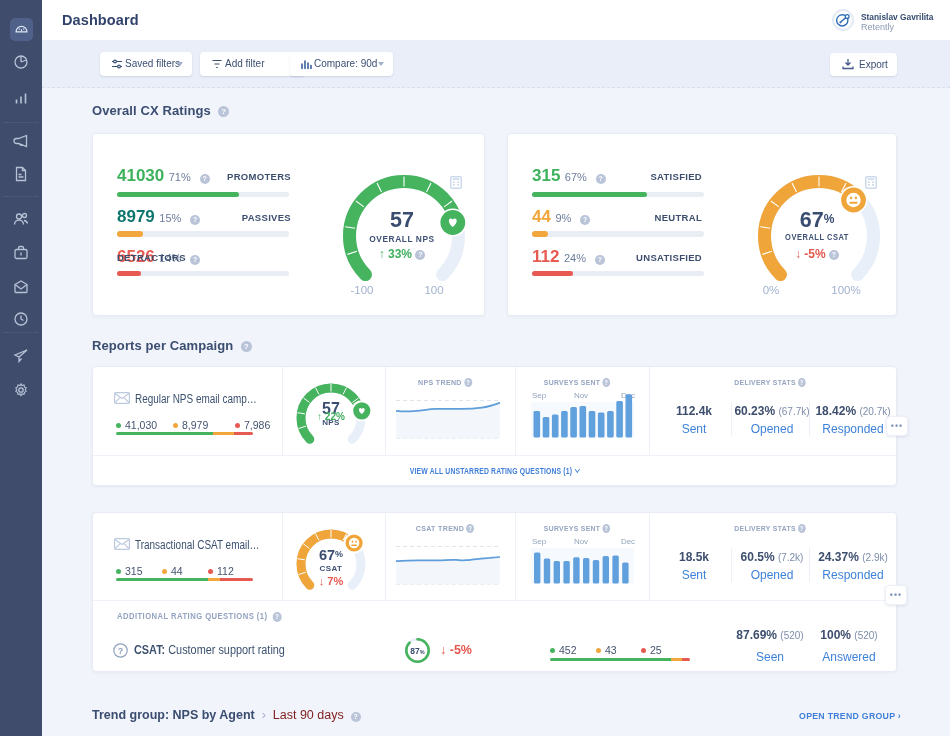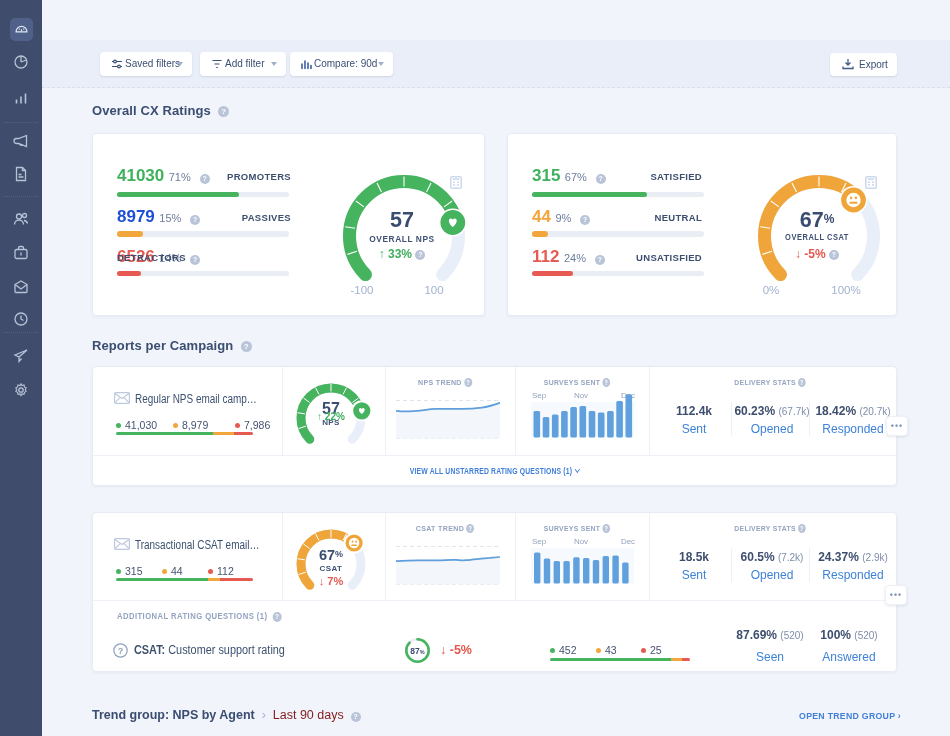--- a/index.html
+++ b/index.html
@@ -98,48 +98,60 @@
       </svg>
   <div class="sb-div" style="top:332px"></div>
   <svg class="sb-ic" style="top:348px" viewBox="0 0 16 16" fill="none" stroke="#b7c2d6" stroke-width="1.3">
         <path d="M14 2 L2 7 l4 2 z M14 2 L6 9 v4.5 l2.5 -3"></path>
       </svg>
   <svg class="sb-ic" style="top:382px" viewBox="0 0 16 16" fill="none" stroke="#b7c2d6" stroke-width="1.3">
         <circle cx="8" cy="8" r="2.2"></circle>
         <path d="M8 1.8 l1 1.7 2 -0.5 0.5 2 1.7 1 -1 1.7 1 1.7 -1.7 1 -0.5 2 -2 -0.5 -1 1.7 -1 -1.7 -2 0.5 -0.5 -2 -1.7 -1 1 -1.7 -1 -1.7 1.7 -1 0.5 -2 2 0.5 z" stroke-width="1.1"></path>
       </svg>
 </div>
+<div class="header">
+  <div class="h-title">Dashboard</div>
+  <svg class="avatar" viewBox="0 0 22 22">
+        <circle cx="11" cy="11" r="10.3" fill="#fff" stroke="#d9e3f0" stroke-width="1"></circle>
+        <circle cx="10.2" cy="11.4" r="6.2" fill="none" stroke="#2e6cb5" stroke-width="1.5"></circle>
+        <circle cx="15.6" cy="7.2" r="2.1" fill="#fff" stroke="#2e6cb5" stroke-width="1.4"></circle>
+        <circle cx="8.2" cy="13.6" r="1.2" fill="#2e6cb5"></circle>
+        <path d="M8.8 13 L14.2 8.4" stroke="#2e6cb5" stroke-width="1.5"></path>
+      </svg>
+  <div class="uname">Stanislav Gavrilita</div>
+  <div class="usub">Retently</div>
+</div>
 <div class="fbar">
   <div class="fbtn" style="left:58px; width:92px;"><svg style="position:absolute;left:11px;top:6px" width="12" height="12" viewBox="0 0 12 12" fill="none" stroke="#3c4f73" stroke-width="1.2">
           <path d="M1 3.5 h10 M1 8.5 h10"></path>
           <circle cx="4" cy="3.5" r="1.4" fill="#fff"></circle>
           <circle cx="8" cy="8.5" r="1.4" fill="#fff"></circle>
         </svg><span style="margin-left:25px">Saved filters</span><span class="caret"></span></div>
-  <div class="fbtn" style="left:158px; width:86px;"><svg style="position:absolute;left:11px;top:6px" width="12" height="12" viewBox="0 0 12 12" fill="none" stroke="#3c4f73" stroke-width="1.2">
+  <div class="fbtn" style="left:158px; width:105px;"><svg style="position:absolute;left:11px;top:6px" width="12" height="12" viewBox="0 0 12 12" fill="none" stroke="#3c4f73" stroke-width="1.2">
           <path d="M1.5 2.5 h9 M3.5 6 h5 M5.2 9.5 h1.6"></path>
         </svg><span style="margin-left:25px">Add filter</span><span class="caret"></span></div>
   <div class="fbtn" style="left:248px; width:103px;"><svg style="position:absolute;left:10px;top:6px" width="12" height="12" viewBox="0 0 12 12" fill="none" stroke="#3a5f9e" stroke-width="1.4">
           <path d="M2 10.5 V6 M5 10.5 V3 M8 10.5 V5 M11 10.5 V7.5" stroke-linecap="round" stroke-width="1.6"></path>
         </svg><span style="margin-left:24px">Compare: 90d</span><span class="caret"></span></div>
   <div class="fbtn" style="left:788px; width:67px; top:13px; height:23px; line-height:23px;"><svg style="position:absolute;left:12px;top:5px" width="12" height="12" viewBox="0 0 12 12" fill="none" stroke="#44598c" stroke-width="1.3">
           <path d="M6 1 v6 M3.5 4.5 L6 7 l2.5 -2.5"></path>
           <path d="M1 8.5 v2 h10 v-2"></path>
         </svg><span style="margin-left:29px">Export</span></div>
 </div>
 <div class="content"></div>
 
 <div class="h2" style="left:92px; top:103px;">Overall CX Ratings&nbsp;&nbsp;<span class="qi">?</span></div>
 
 <div class="card" style="left:92px; top:133px; width:393px; height:183px;"></div>
 <div class="abs" style="left:117px; top:166px; white-space:nowrap;"><span style="font-size:17px;font-weight:bold;color:#3eb15c;">41030</span>&nbsp;<span style="font-size:11px;color:#6d7d9c;">71%</span>&nbsp;&nbsp;<span class="qis">?</span></div>
 <div class="catl" style="left:117px; top:171px; width:174px; text-align:right;">PROMOTERS</div>
 <div class="track" style="left:117px; top:191.5px;">
       <div class="fill g" style="width:122px;"></div>
     </div>
-<div class="abs" style="left:117px; top:206.5px; white-space:nowrap;"><span style="font-size:17px;font-weight:bold;color:#1d4ed8;">8979</span>&nbsp;<span style="font-size:11px;color:#6d7d9c;">15%</span>&nbsp;&nbsp;<span class="qis">?</span></div>
+<div class="abs" style="left:117px; top:206.5px; white-space:nowrap;"><span style="font-size:17px;font-weight:bold;color:#0f766e;">8979</span>&nbsp;<span style="font-size:11px;color:#6d7d9c;">15%</span>&nbsp;&nbsp;<span class="qis">?</span></div>
 <div class="catl" style="left:117px; top:211.5px; width:174px; text-align:right;">PASSIVES</div>
 <div class="track" style="left:117px; top:231px;">
       <div class="fill o" style="width:26px;"></div>
     </div>
 <div class="abs" style="left:117px; top:246.5px; white-space:nowrap;"><span style="font-size:17px;font-weight:bold;color:#e65a52;">6526</span>&nbsp;<span style="font-size:11px;color:#6d7d9c;">14%</span>&nbsp;&nbsp;<span class="qis">?</span></div>
 <div class="catl" style="left:117px; top:251.5px; width:174px; text-align:left;">DETRACTORS</div>
 <div class="track" style="left:117px; top:270.5px;">
       <div class="fill r" style="width:24px;"></div>
     </div>
 <svg class="abs" style="left:334px; top:166px;" width="140" height="140" viewBox="0 0 140 140">

